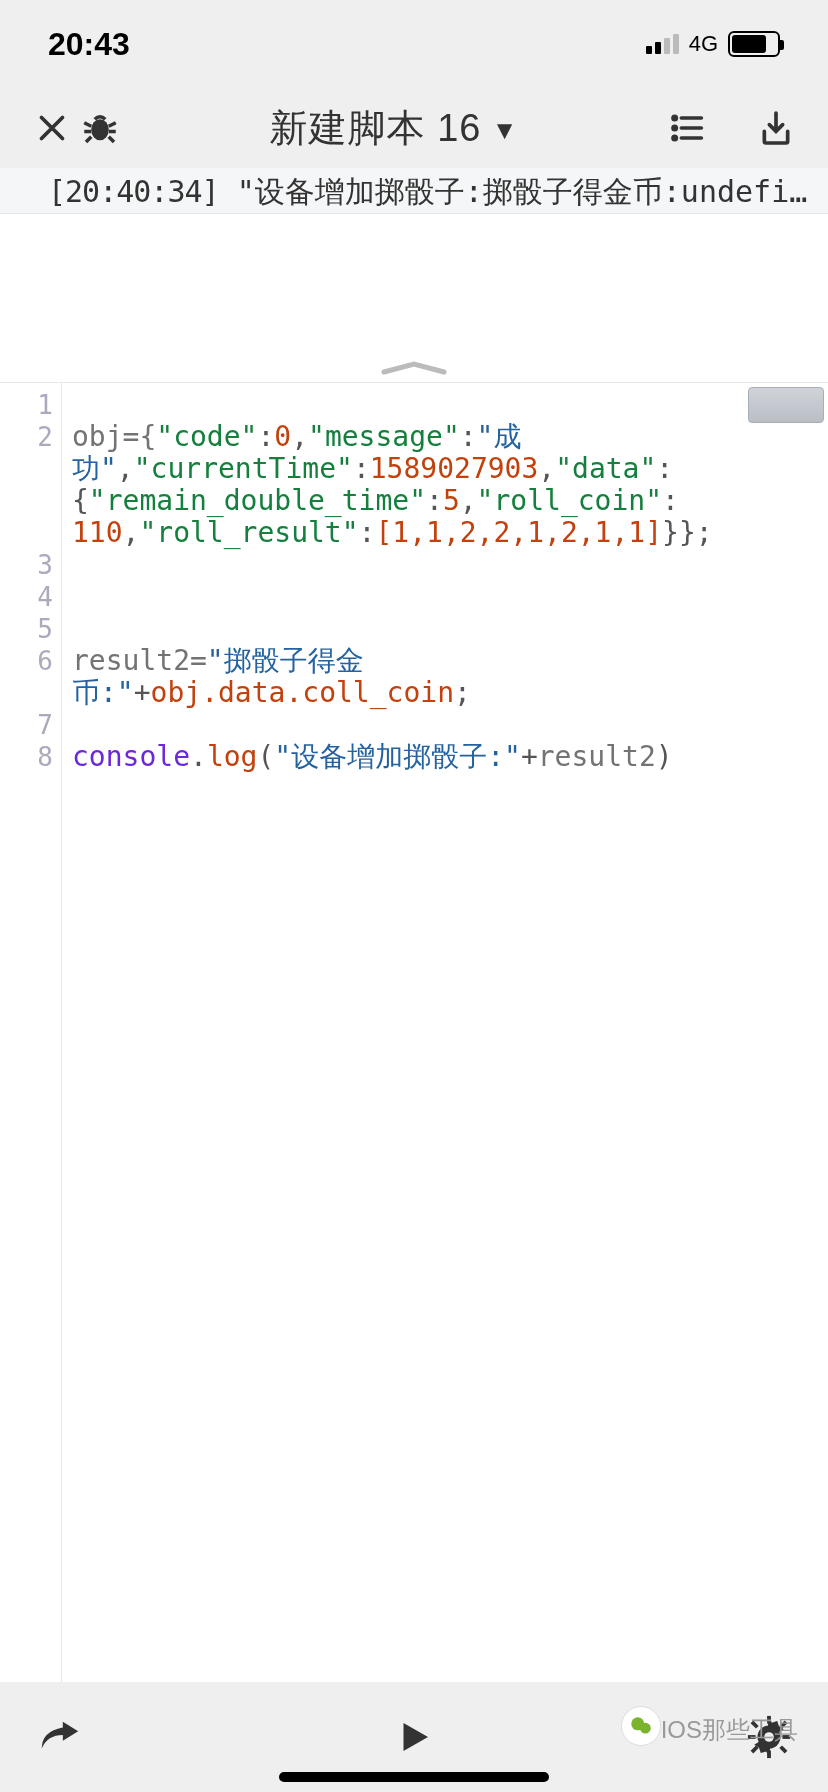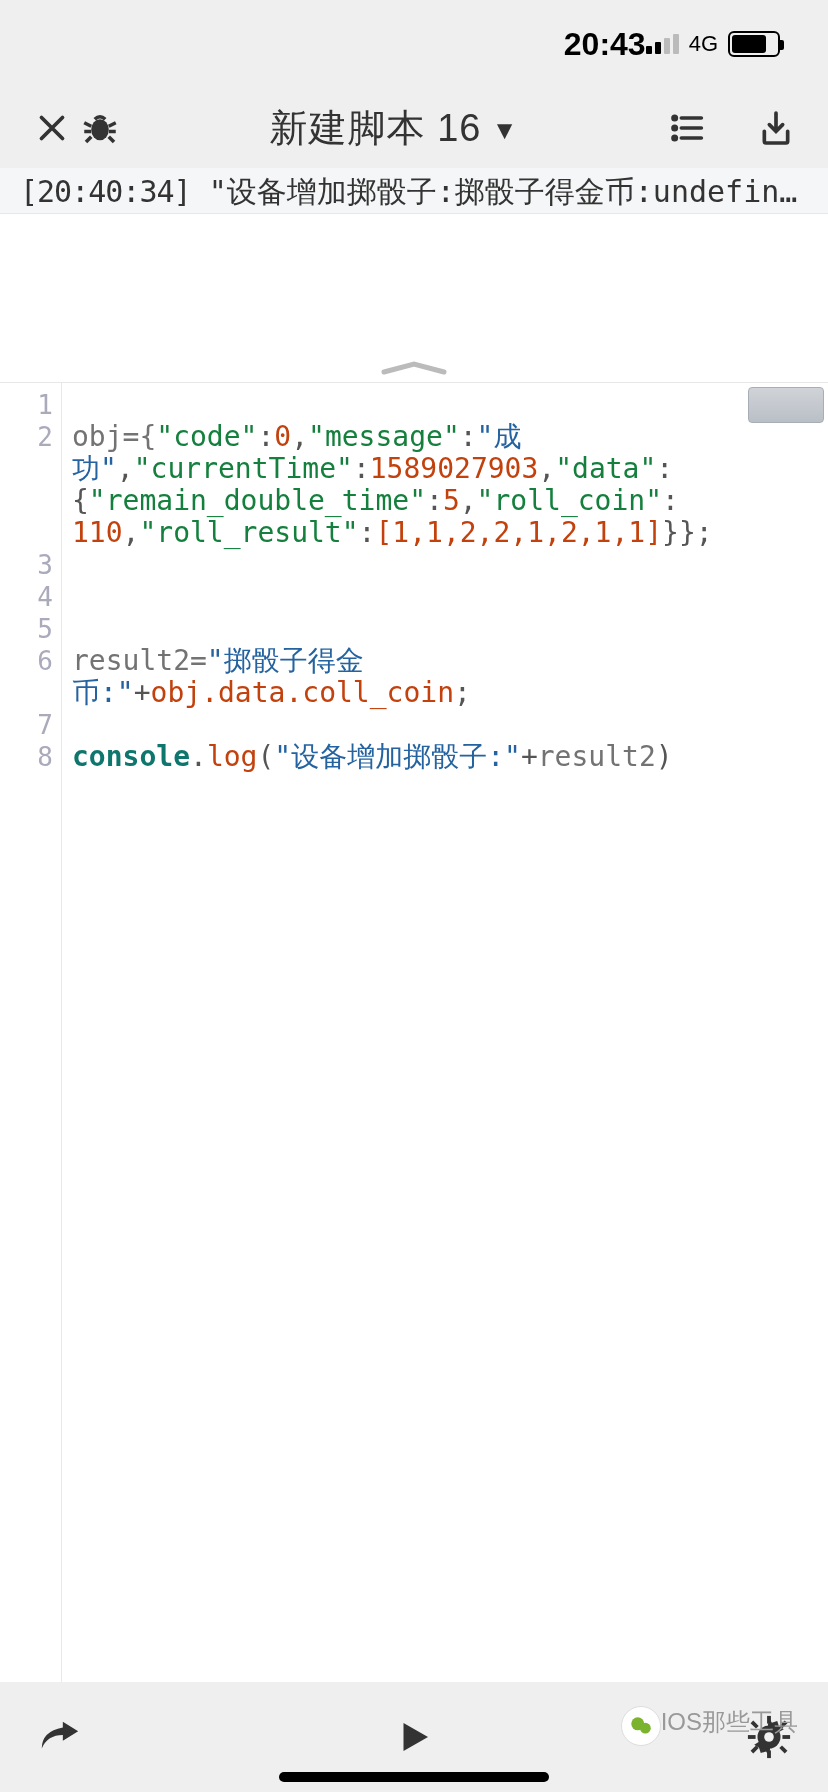--- a/index.html
+++ b/index.html
@@ -8,21 +8,21 @@
       height: 1792px;
       font-family: -apple-system, "Helvetica Neue", Arial, sans-serif;
       background: #fff;
       overflow: hidden;
       position: relative;
     }
     .status-bar {
       height: 88px;
       display: flex;
       align-items: center;
-      justify-content: flex-end;
+      justify-content: space-between;
       padding: 0 48px 0 48px;
       background: #efefef;
     }
     .status-time { font-size: 32px; font-weight: 700; }
     .status-right { display: flex; align-items: center; gap: 10px; }
     .sig-dots { display: flex; gap: 3px; align-items: flex-end; }
     .sig-dots span { width: 6px; background: #000; border-radius: 1px; }
     .sig-dots span.off { background: #bbb; }
     .net-label { font-size: 22px; font-weight: 500; }
     .battery {
@@ -53,21 +53,21 @@
       background: #f5f6f7;
       border-bottom: 1px solid #e7e7e7;
       font-family: "Menlo", "Consolas", monospace;
       font-size: 30px;
       color: #333;
       white-space: nowrap;
       overflow: hidden;
       text-overflow: ellipsis;
       padding: 4px 20px;
     }
-    .log-ts { letter-spacing: -1px; }
+    .log-ts { letter-spacing: -1px; margin-left: 28px; }
     
     .selector-area { height: 168px; background: #fff; position: relative; }
     .selector-handle { position: absolute; bottom: 6px; left: 50%; transform: translateX(-50%); }
     .selector-handle svg { }
     
     .editor-wrap { position: relative; height: calc(1792px - 88px - 80px - 46px - 168px - 110px); display:flex; border-top: 1px solid #e7e7e7;}
     .gutter {
       width: 62px;
       padding-top: 6px;
       border-right: 1px solid #e8e8e8;
@@ -83,21 +83,21 @@
     .code {
       flex: 1;
       padding: 6px 10px 6px 10px;
       font-family: "Menlo","Consolas",monospace;
       font-size: 28px;
       line-height: 32px;
       color: #444;
       word-break: break-all;
     }
     .code .line { min-height: 32px; }
-    .c-key { color: #0f766e; font-weight: bold; }          
+    .c-key { color: #6d28d9; }          
     .c-str-key { color: #15803d; }       
     .c-str { color: #2563a0; }           
     .c-num { color: #c2410c; }           
     .c-punc { color: #555; }           
     .c-ident { color: #c2410c; }
     .c-fn { color: #c2410c; }
     .c-var { color: #737373; }
 
     .minimap {
       position: absolute;
@@ -120,21 +120,21 @@
     }
     .bottom-bar .center { position: absolute; left: 50%; transform: translateX(-50%); }
     .home-indicator {
       position: absolute;
       bottom: 10px; left: 50%; transform: translateX(-50%);
       width: 270px; height: 10px; background: #000; border-radius: 10px;
     }
     .watermark {
       position: absolute;
       bottom: 46px; right: 30px;
-      display: flex; align-items: flex-start; 
+      display: flex; align-items: flex-end; 
       font-size: 24px; color: #999;
       z-index: 5;
     }
     .watermark .wc {
       width: 40px; height: 40px; border-radius: 50%;
       background: #fff; border: 1px solid #ddd;
       display:flex;align-items:center;justify-content:center;
     }
   </style>
 </head>

